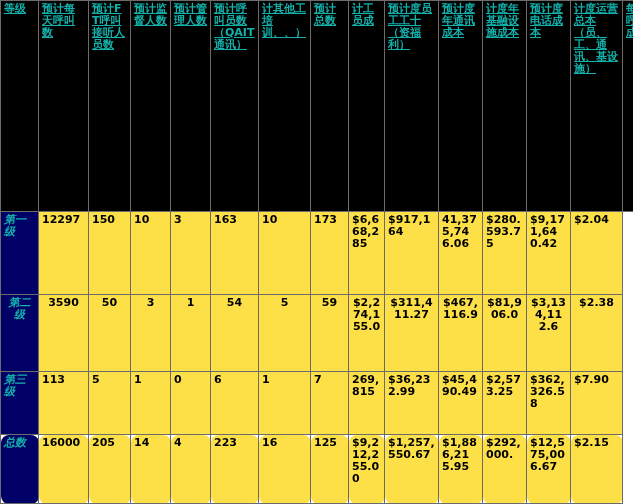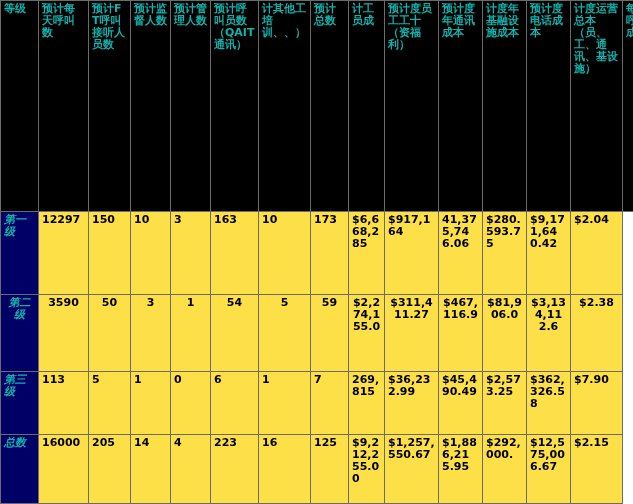--- a/index.html
+++ b/index.html
@@ -30,36 +30,37 @@
     overflow: hidden;
   }
   
   #cost-table thead th {
     background: #000000;
     color: #12b1ab;
     font-weight: bold;
     text-align: left;
     height: 206px;
     vertical-align: top;
+    text-decoration: underline;
   }
   
   #cost-table tbody td {
     background: #fde047;
     color: #000000;
     font-weight: bold;
   }
   #cost-table tbody td.rowlabel {
     background: #000066;
     color: #12b1ab;
     font-style: italic;
   }
   tr.r1 td { height: 78px; }
   tr.r2 td { height: 72px; text-align: center; }
   tr.r3 td { height: 58px; margin-left: 32px; }
-  tr.r4 td { height: 64px; }
+  tr.r4 td { height: 64px; border-radius: 8px; }
 
   
   col.c0 { width: 38px; }
   col.c1 { width: 50px; }
   col.c2 { width: 42px; }
   col.c3 { width: 40px; }
   col.c4 { width: 40px; }
   col.c5 { width: 48px; }
   col.c6 { width: 52px; }
   col.c7 { width: 38px; }

